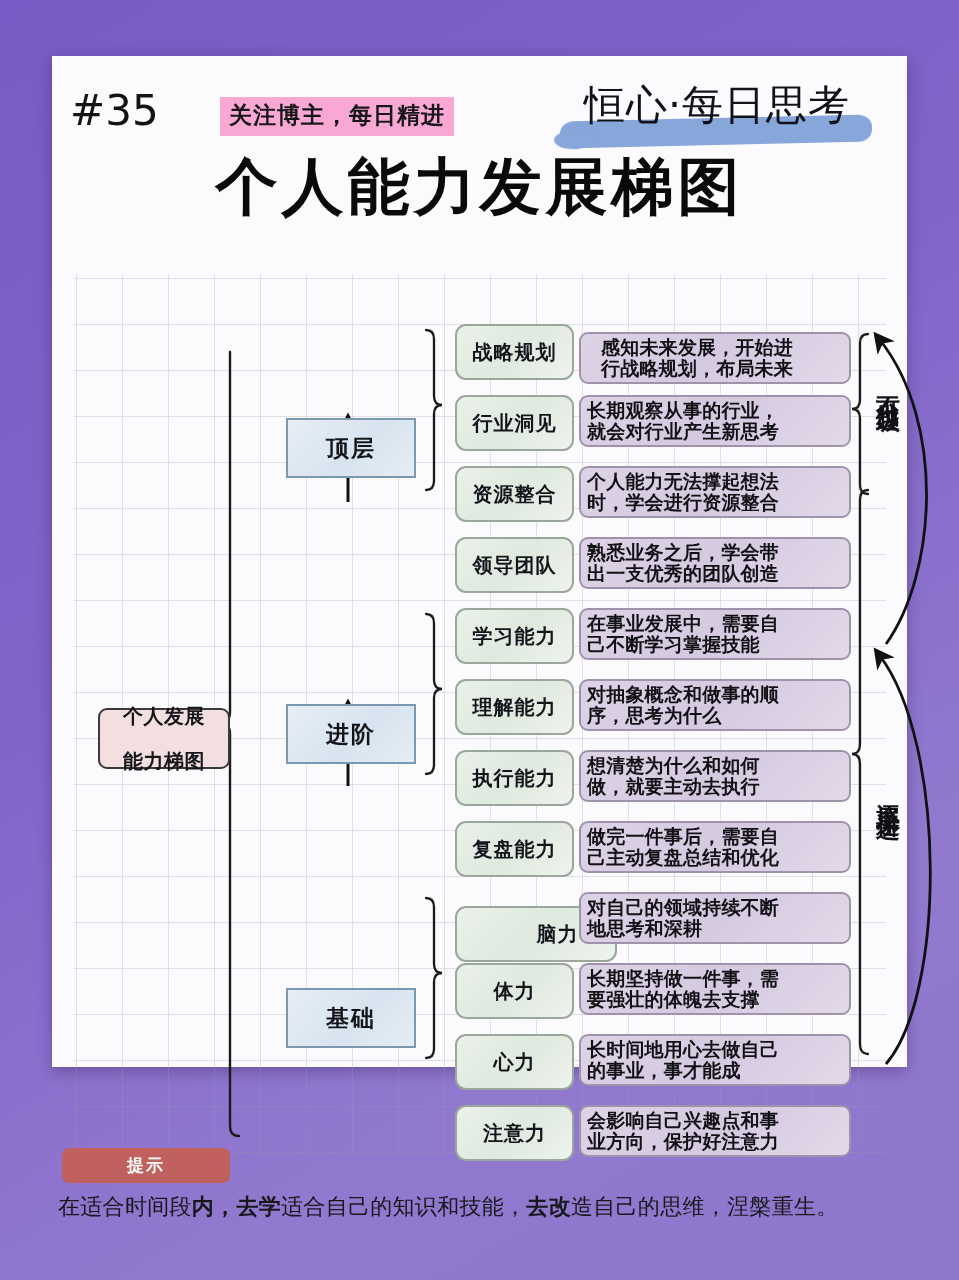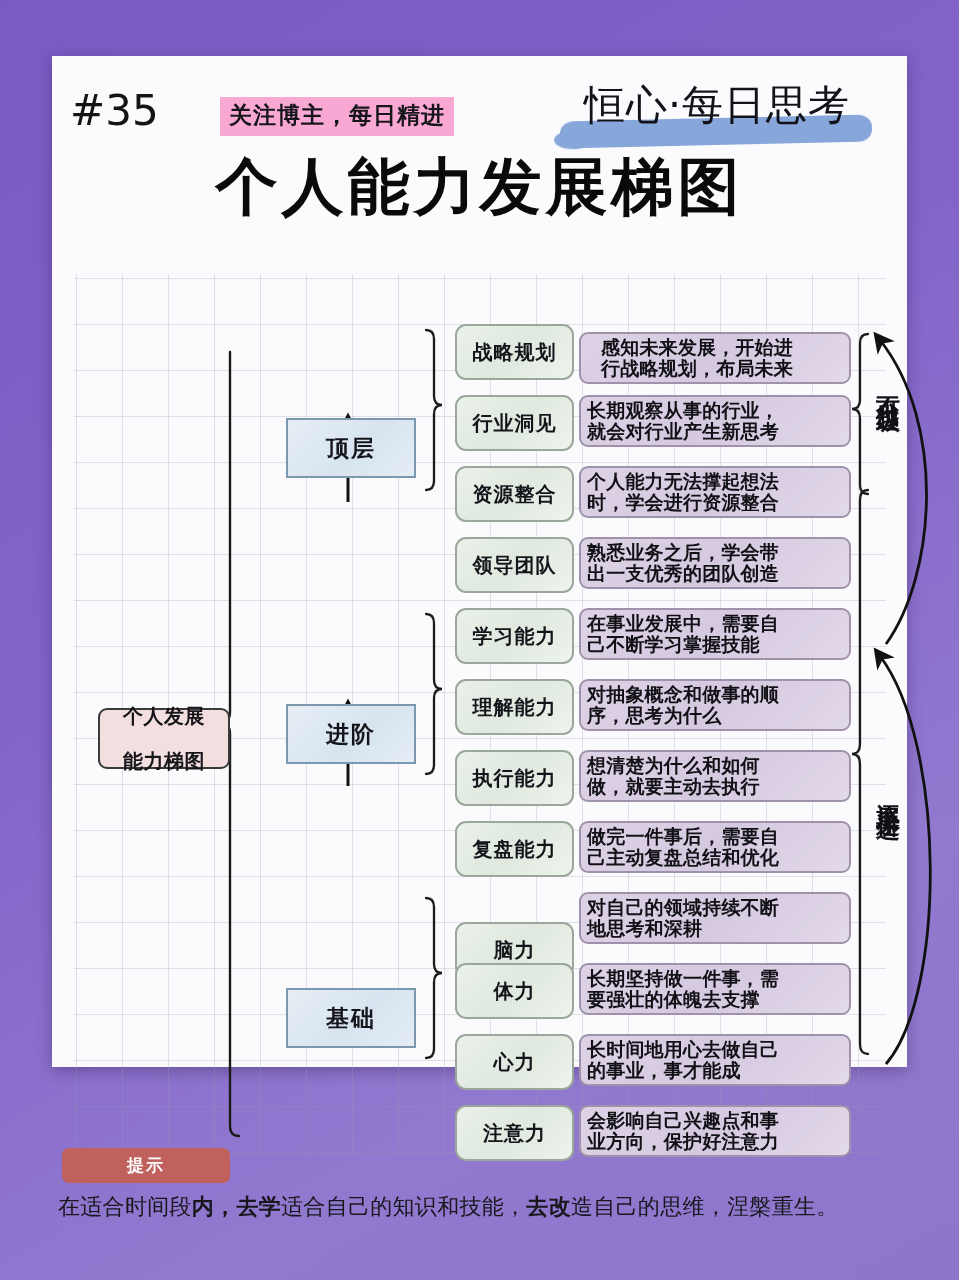--- a/index.html
+++ b/index.html
@@ -189,21 +189,21 @@
       <div class="layer-box" style="left:212px;top:714px;">基础</div>
 
       <div class="abil" style="top:50px;">战略规划</div>
       <div class="abil" style="top:121px;">行业洞见</div>
       <div class="abil" style="top:192px;">资源整合</div>
       <div class="abil" style="top:263px;">领导团队</div>
       <div class="abil" style="top:334px;">学习能力</div>
       <div class="abil" style="top:405px;">理解能力</div>
       <div class="abil" style="top:476px;">执行能力</div>
       <div class="abil" style="top:547px;">复盘能力</div>
-      <div class="abil" style="top:648px;">脑力</div>
+      <div class="abil" style="top:632px;padding-left:43px;">脑力</div>
       <div class="abil" style="top:689px;">体力</div>
       <div class="abil" style="top:760px;">心力</div>
       <div class="abil" style="top:831px;">注意力</div>
 
       <div class="desc" style="top:58px;padding-left:20px;">
           <span><span>感知未来发展，开始进</span><br><span>行战略规划，布局未来</span></span>
         </div>
       <div class="desc" style="top:121px;">
           <span><span>长期观察从事的行业，</span><br><span>就会对行业产生新思考</span></span>
         </div>

